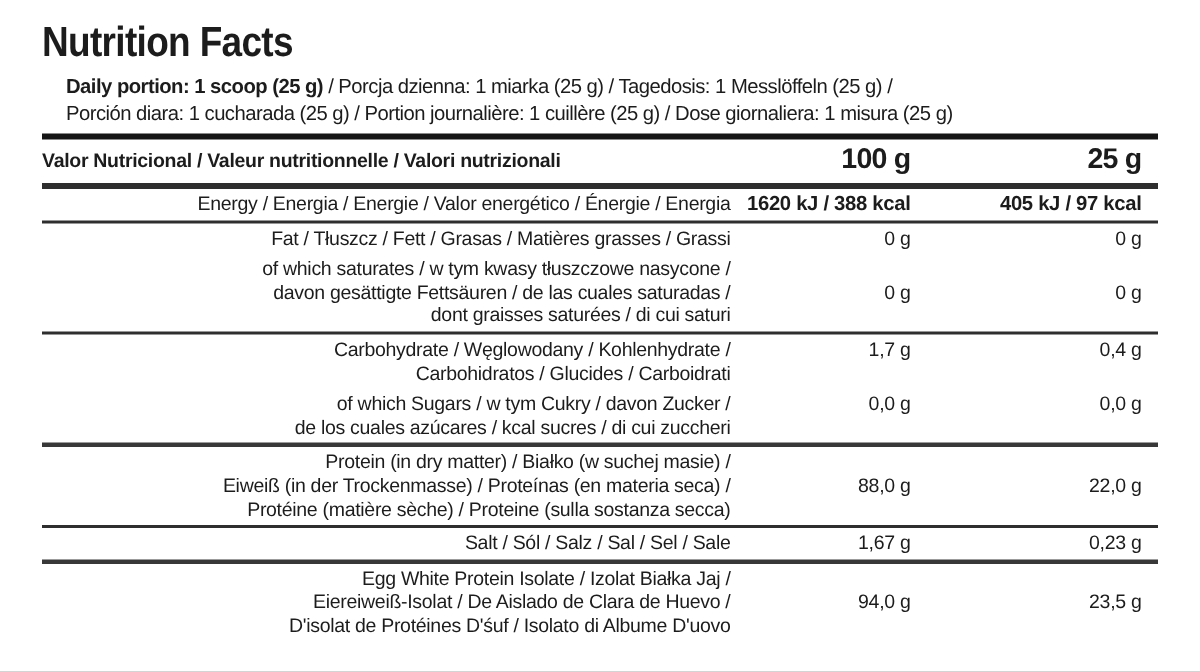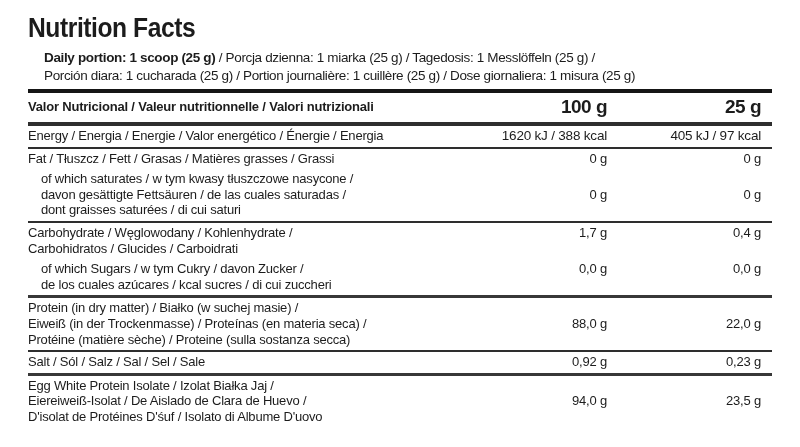--- a/index.html
+++ b/index.html
@@ -29,27 +29,27 @@
     border-top:4.5px solid #151515;
     border-bottom:2px solid #2e2e2e;
     padding:3px 0 4px 0;
   }
   .hlabel{flex:1;font-weight:bold;font-size:13px;line-height:15.2px;}
   .hcol{font-weight:bold;font-size:19px;text-align:right;letter-spacing:-0.5px;}
   .hcol1{width:120px;text-align:right;}
   .hcol2{width:165px;padding-right:11px;box-sizing:border-box;}
 
   .row{display:flex;padding:2px 0 3px 0;}
-  .lines{flex:1;}
+  .lines{flex:1;text-align:right;}
   .line{font-size:13px;line-height:15.6px;white-space:nowrap;}
   .row.indent .line{padding-left:13px;}
   .val{font-size:13px;line-height:15.6px;text-align:right;}
   .val.col1{width:120px;}
   .val.col2{width:165px;padding-right:11px;box-sizing:border-box;}
-  .val.boldval{font-weight:normal;font-size:13.5px;}
+  .val.boldval{font-weight:bold;font-size:13.5px;}
 
   .sep-thin{border-top:2px solid #2e2e2e;}
   .sep-thick{border-top:3px solid #383838;}
 </style>
 </head>
 <body>
 
 <div class="sheet">
   <h1 class="title">Nutrition Facts</h1>
 
@@ -113,21 +113,21 @@
             <div class="line">Eiweiß (in der Trockenmasse) / Proteínas (en materia seca) /</div>
             <div class="line">Protéine (matière sèche) / Proteine (sulla sostanza secca)</div>
           </div>
           <div class="val col1" style="padding-top: 15.6px;">88,0 g</div>
           <div class="val col2" style="padding-top: 15.6px;">22,0 g</div>
         </div>
         <div class="row sep-thin">
           <div class="lines">
             <div class="line">Salt / Sól / Salz / Sal / Sel / Sale</div>
           </div>
-          <div class="val col1" style="padding-top: 0px;">0,92 g</div>
+          <div class="val col1" style="padding-top: 0px;">1,67 g</div>
           <div class="val col2" style="padding-top: 0px;">0,23 g</div>
         </div>
         <div class="row sep-thick">
           <div class="lines">
             <div class="line">Egg White Protein Isolate / Izolat Białka Jaj /</div>
             <div class="line">Eiereiweiß-Isolat / De Aislado de Clara de Huevo /</div>
             <div class="line">D'isolat de Protéines D'śuf / Isolato di Albume D'uovo</div>
           </div>
           <div class="val col1" style="padding-top: 15.6px;">94,0 g</div>
           <div class="val col2" style="padding-top: 15.6px;">23,5 g</div>

